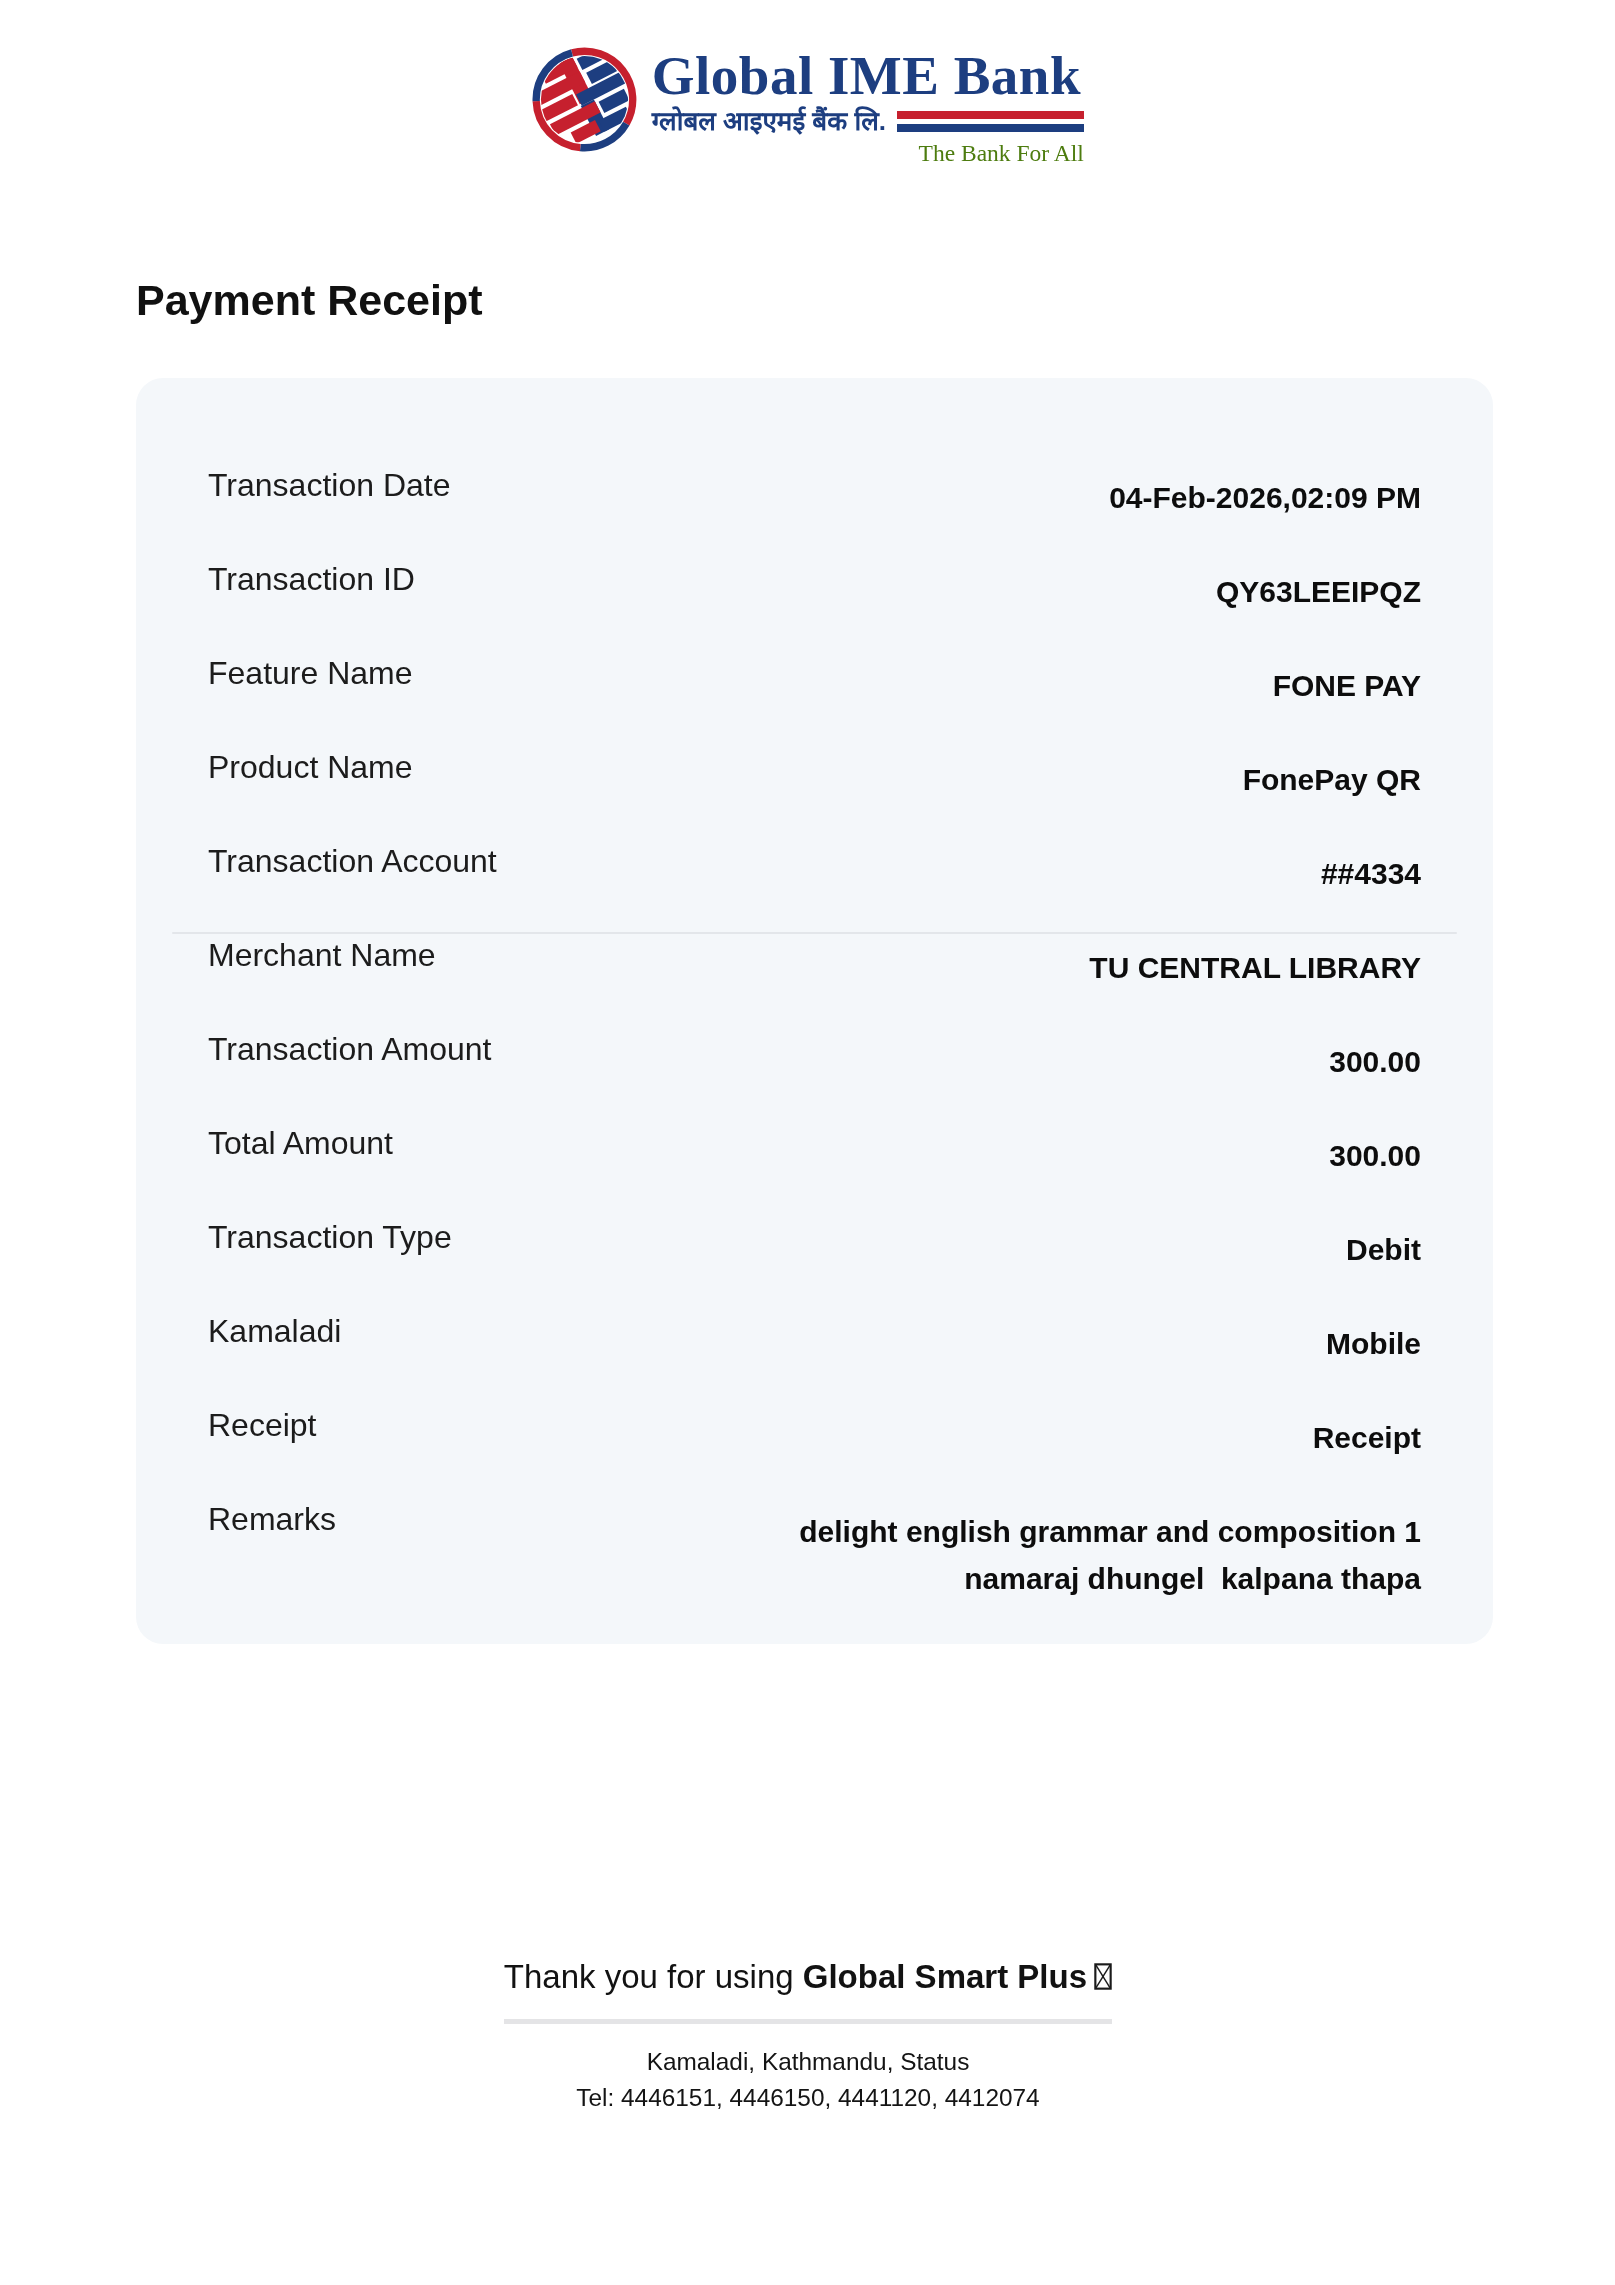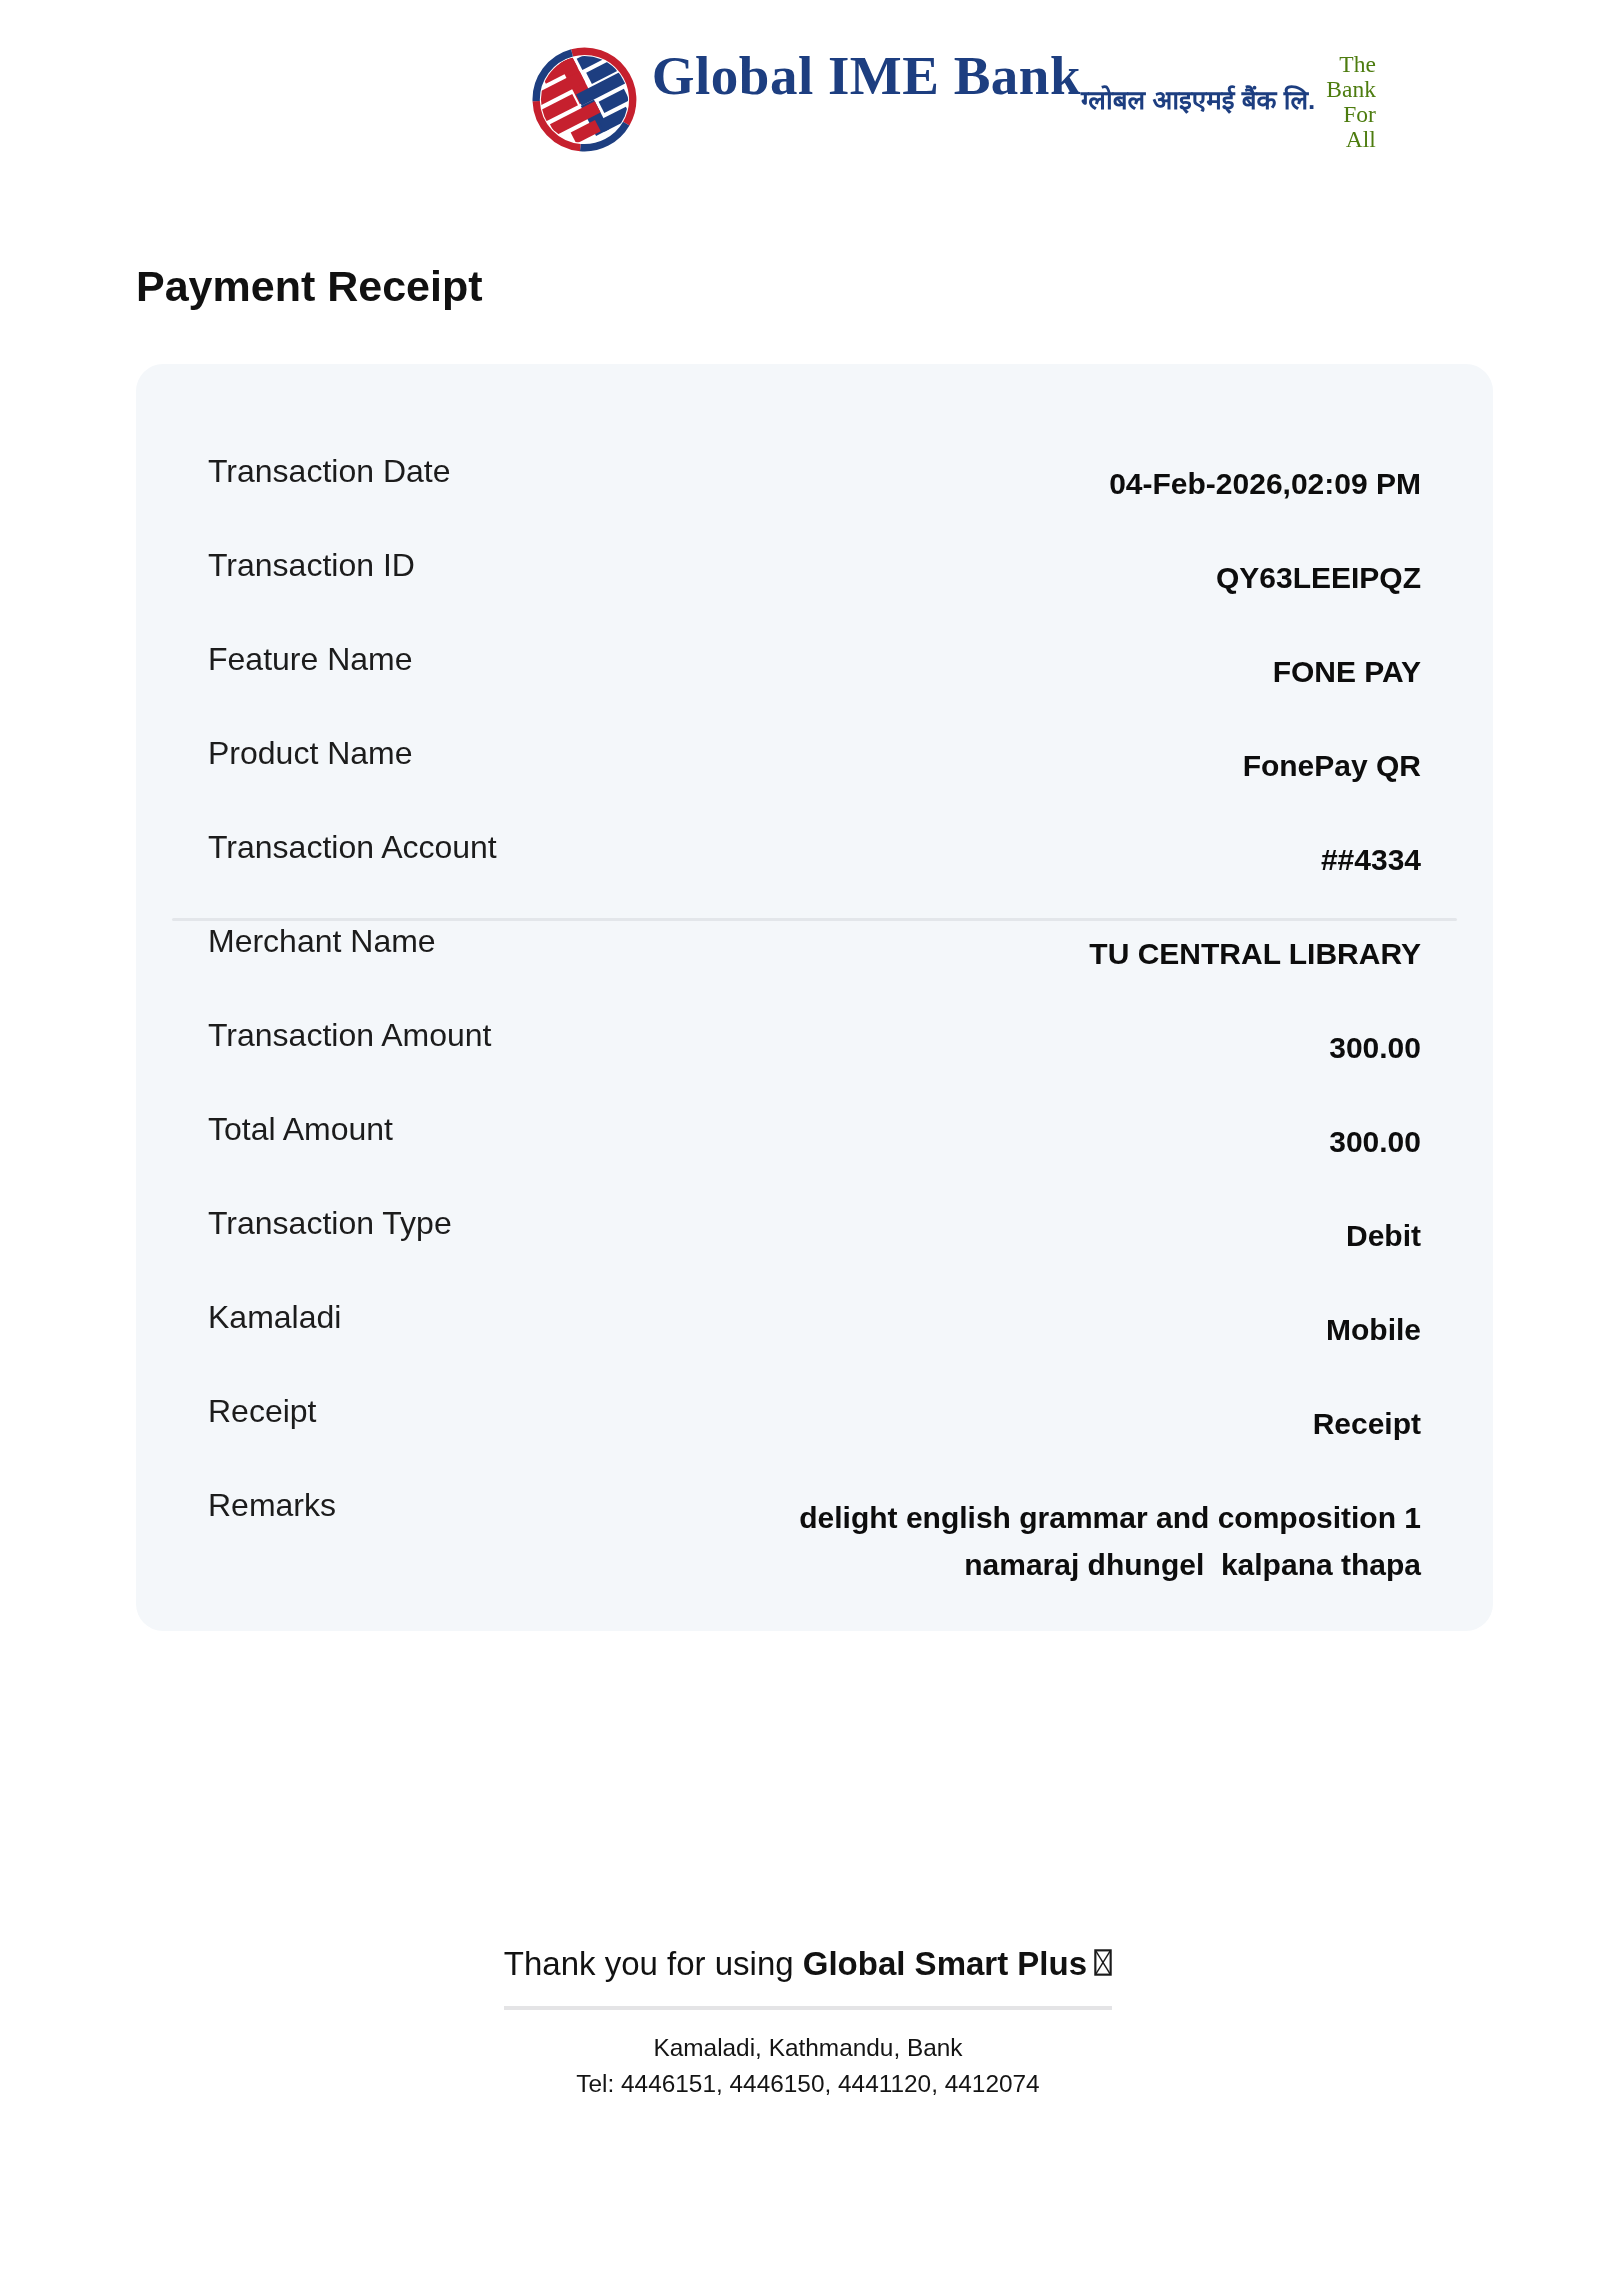--- a/index.html
+++ b/index.html
@@ -13,21 +13,21 @@
   }
 
   
   .logo-block {
     padding-top: 47px;
     display: flex;
     justify-content: center;
   }
   .logo-lockup { display: flex; align-items: flex-start; }
   .emblem { width: 105px; height: 105px; flex: 0 0 auto; }
-  .logo-text-col { margin-left: 14.5px; width: 432px; display: flex; flex-direction: row; }
+  .logo-text-col { margin-left: 14.5px; width: 432px; display: flex; flex-direction: column; }
   .bank-name {
     font-family: "Liberation Serif", serif;
     font-weight: 700;
     font-size: 55px;
     line-height: 58px;
     color: #1d3e80;
     letter-spacing: 0.5px;
     white-space: nowrap;
   }
   .devanagari-row { display: flex; align-items: center; margin-top: 1.8px; }
@@ -252,18 +252,18 @@
     <div class="thanks-line">
       <span>Thank you for using</span>
       <span class="app-name">Global Smart Plus</span><svg class="notdef" width="18" height="27" viewBox="0 0 20 30">
         <rect x="1.5" y="1.5" width="17" height="27" fill="none" stroke="#1b1b1b" stroke-width="2.4"></rect>
         <line x1="2" y1="2" x2="18" y2="28" stroke="#1b1b1b" stroke-width="1.6"></line>
         <line x1="18" y1="2" x2="2" y2="28" stroke="#1b1b1b" stroke-width="1.6"></line>
       </svg>
     </div>
     <div class="footer-divider"></div>
     <div class="address-block">
-      <div>Kamaladi, Kathmandu, Bank</div>
+      <div>Kamaladi, Kathmandu, Status</div>
       <div>Tel: 4446151, 4446150, 4441120, 4412074</div>
     </div>
   </div>
 </div>
 
 
 </body></html>

